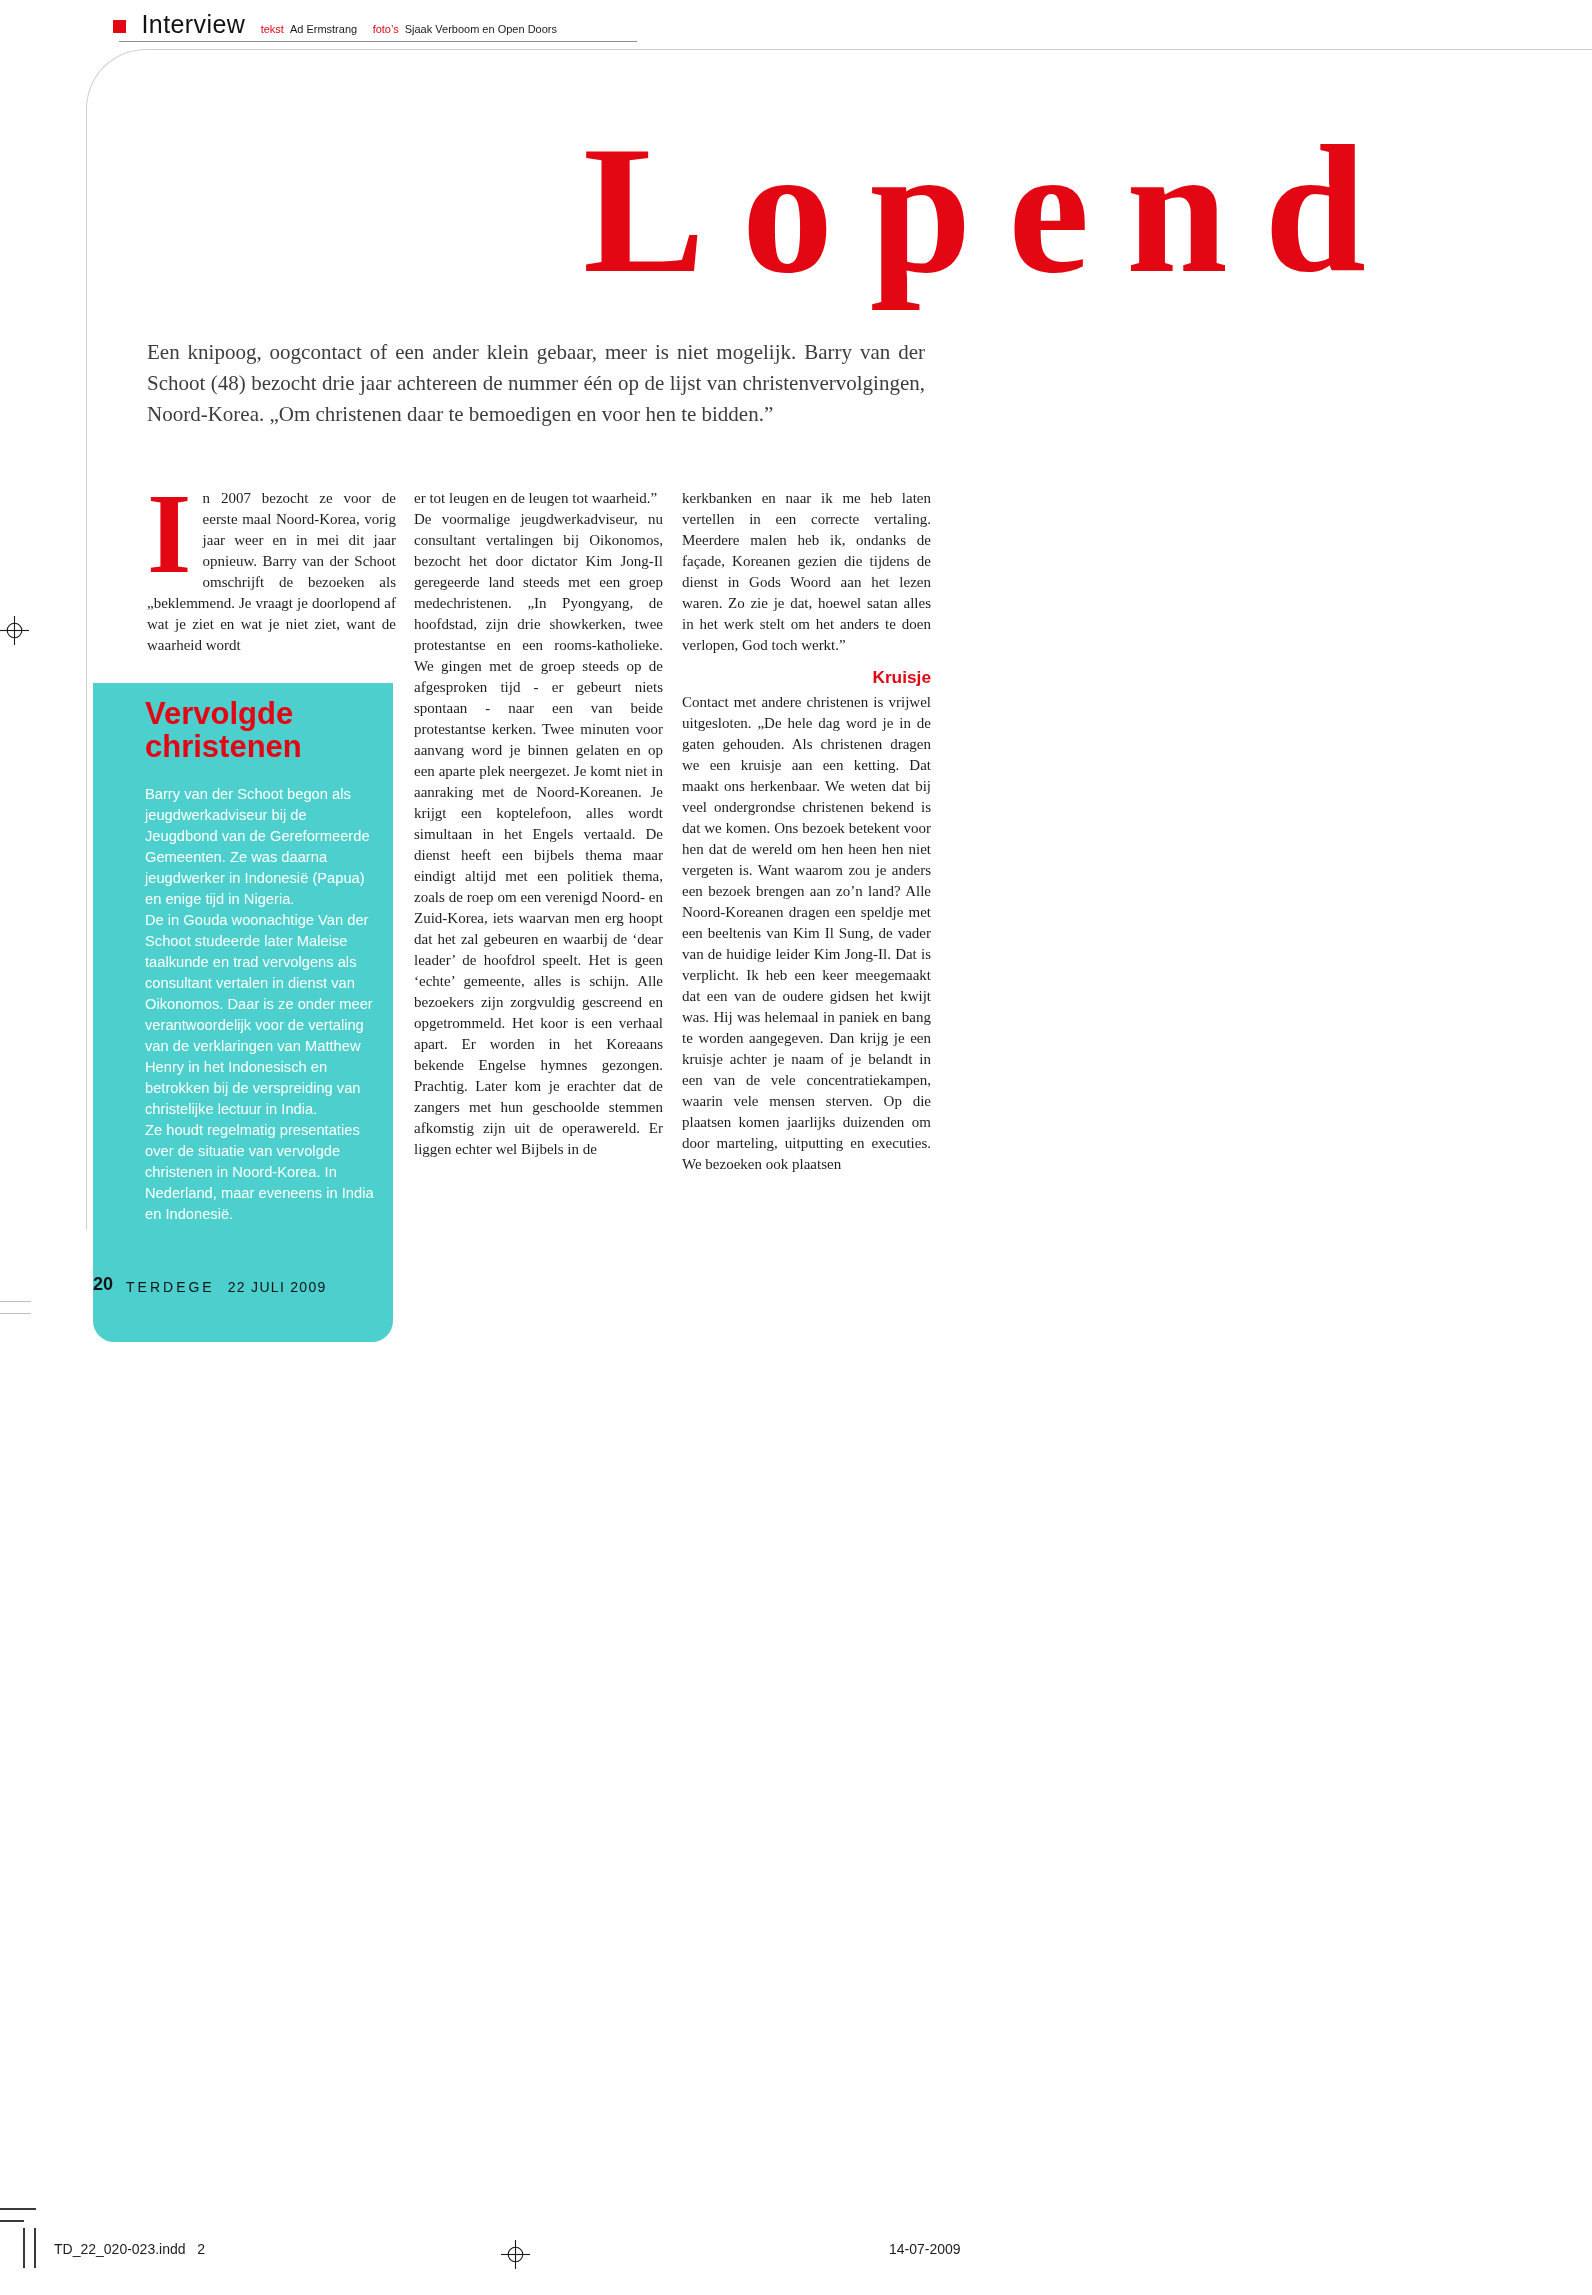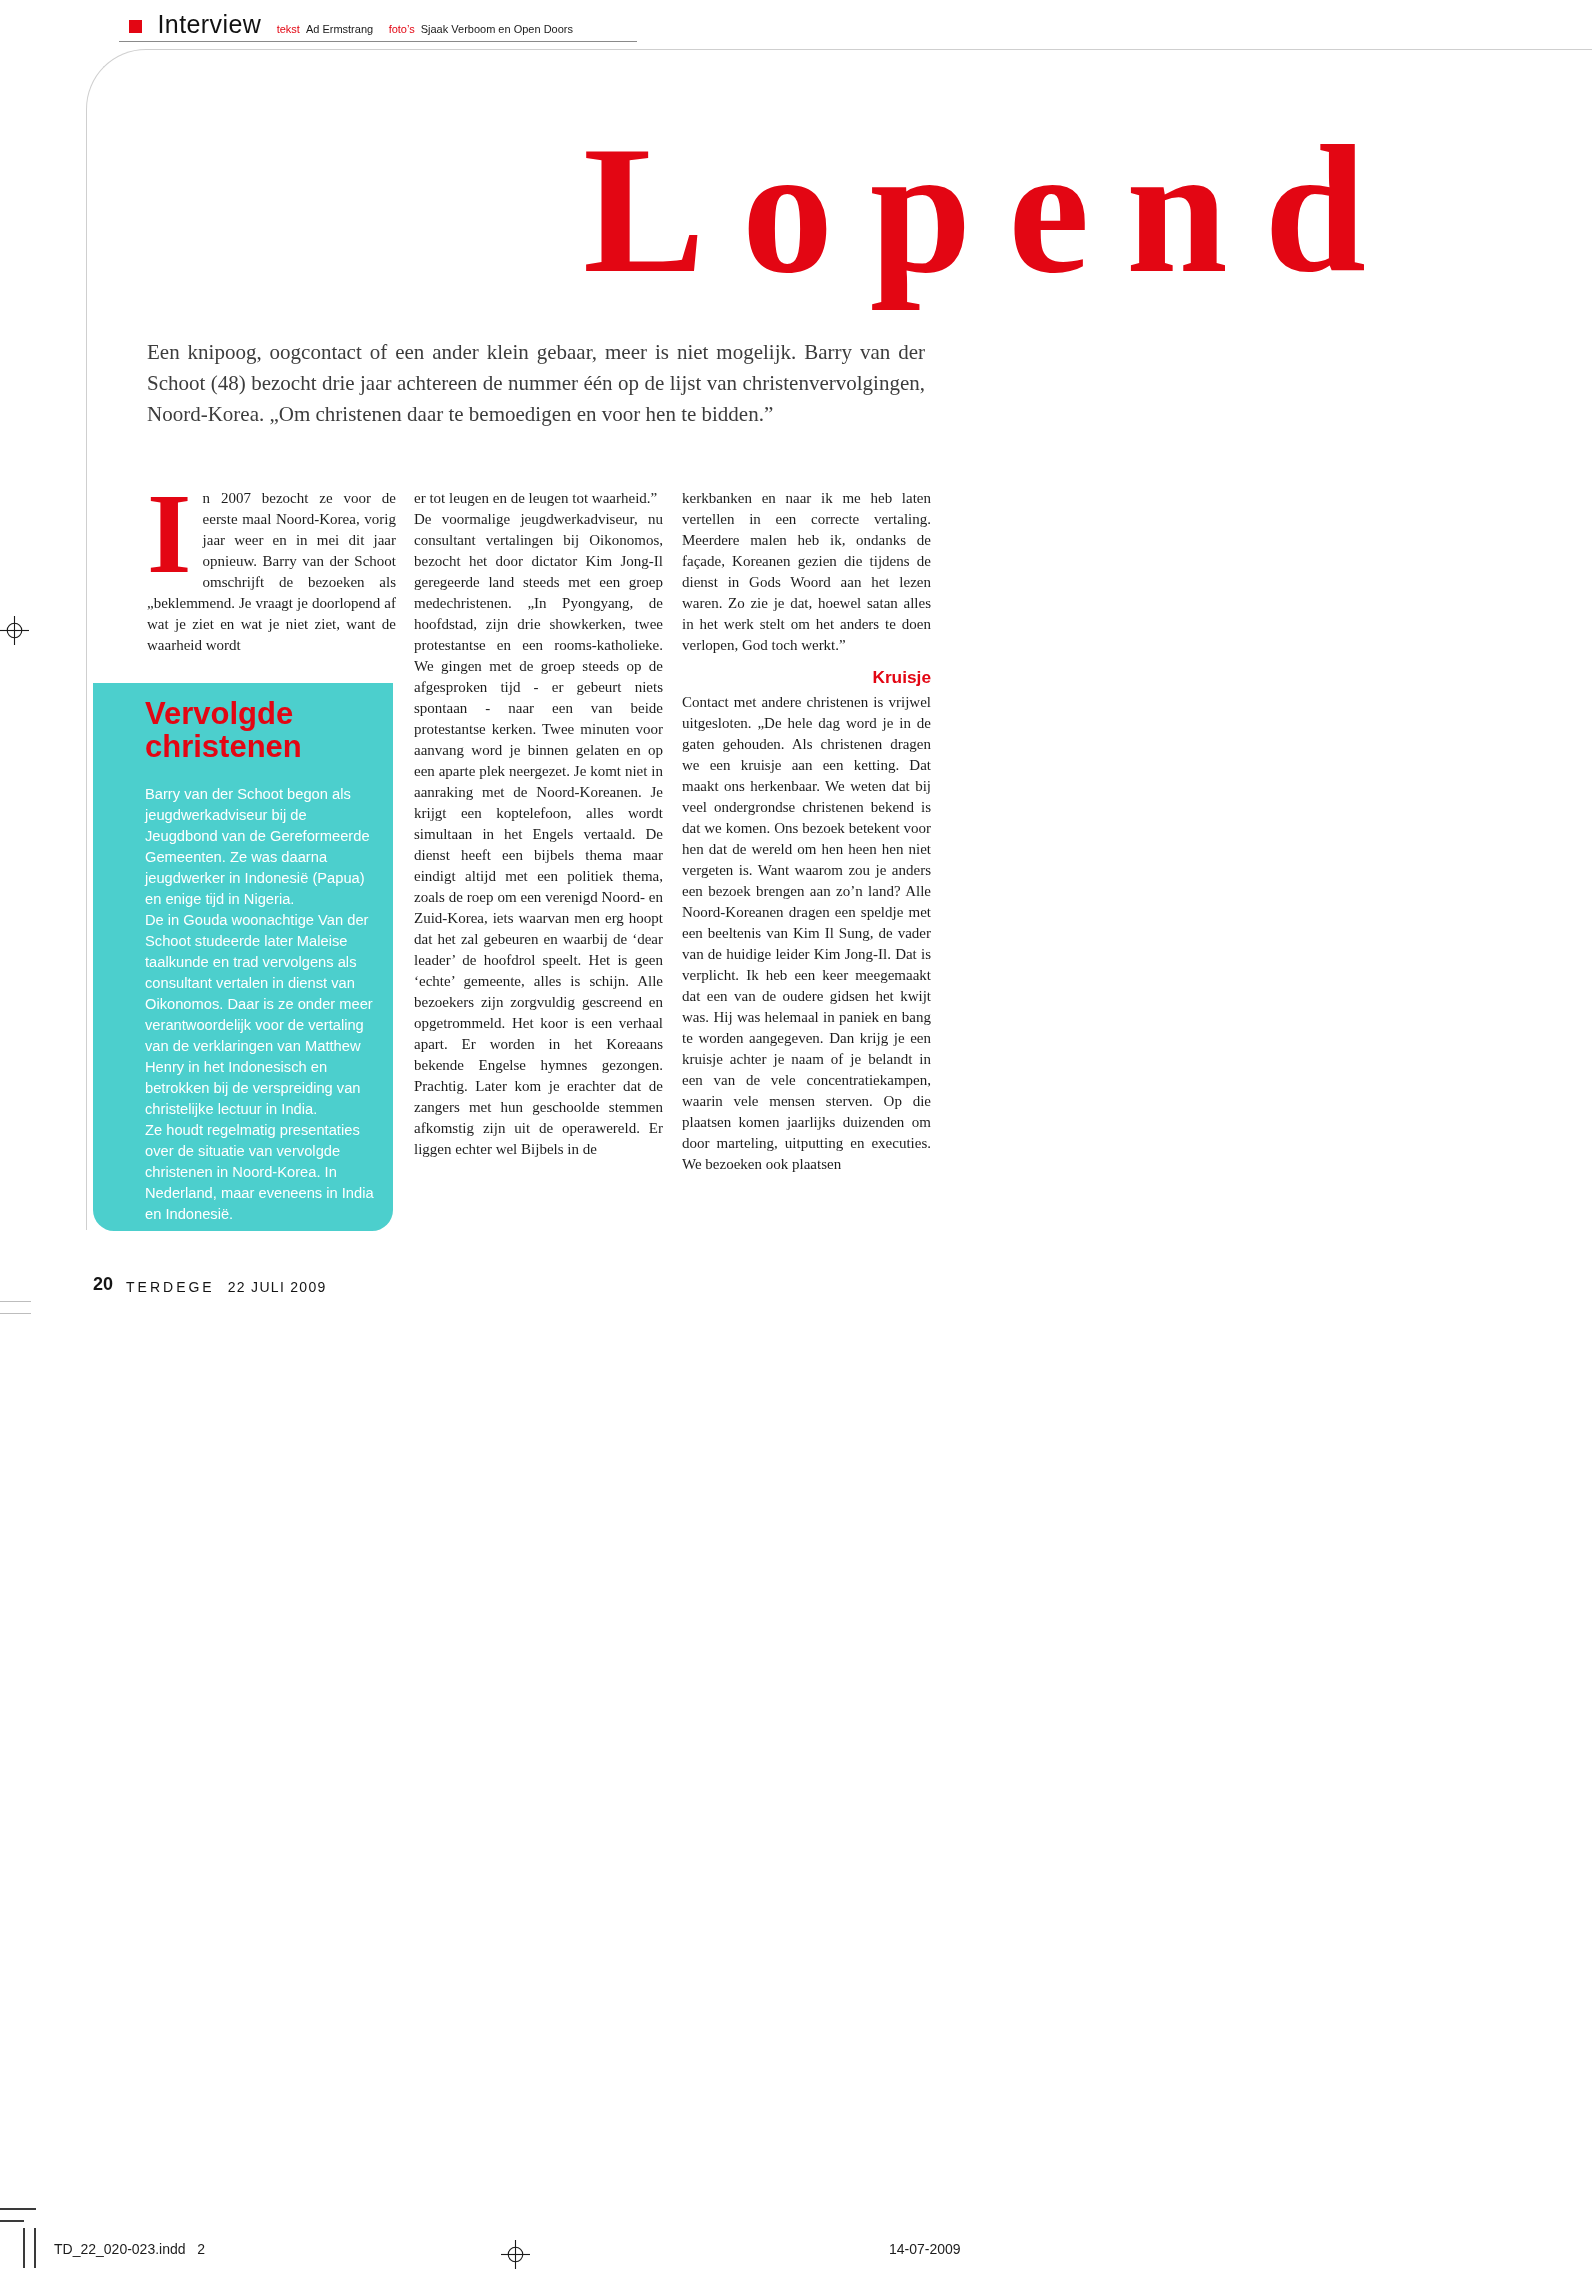--- a/index.html
+++ b/index.html
@@ -6,21 +6,21 @@
   body{
     position:relative;
     width:1592px;height:2295px;
     background:#ffffff;
     font-family:"Liberation Serif", serif;
     color:#1d1d1d;
     overflow:hidden;
   }
   
   .kicker{
-    position:absolute;left:129px;top:10.4px;
+    position:absolute;left:113px;top:10.4px;
     display:flex;align-items:baseline;gap:15.5px;
     font-family:"Liberation Sans", sans-serif;
     white-space:nowrap;
   }
   .bullet{width:13px;height:13px;background:#e30613;align-self:center;margin-top:3.5px;}
   .section{font-size:25px;color:#121212;letter-spacing:0.4px;}
   .credit{font-size:11px;color:#1a1a1a;}
   .credit .lbl{color:#e30613;margin-right:6px;}
   .kicker-rule{position:absolute;left:119px;top:41px;width:518px;height:0.9px;background:#8a8a8a;}
 
@@ -68,21 +68,21 @@
   }
   .subhead{
     font-family:"Liberation Sans", sans-serif;
     font-weight:700;font-size:17.3px;color:#e30613;
     margin:11.2px 0 4.3px;text-align:right;
   }
 
   
   .sidebar{
     position:absolute;left:93px;top:683px;
-    width:300px;height:548px;box-sizing:border-box;
+    width:300px;height:659px;box-sizing:border-box;
     background:#4ccfcd;
     border-radius:0 0 21px 21px;
     padding:14px 18px 0 52px;
     font-family:"Liberation Sans", sans-serif;
   }
   .sidebar-heading{
     margin:0 0 21px;
     font-size:31px;line-height:1.07;font-weight:700;color:#e30613;
   }
   .sidebar p{margin:0;font-size:14.7px;line-height:21px;color:#ffffff;}

